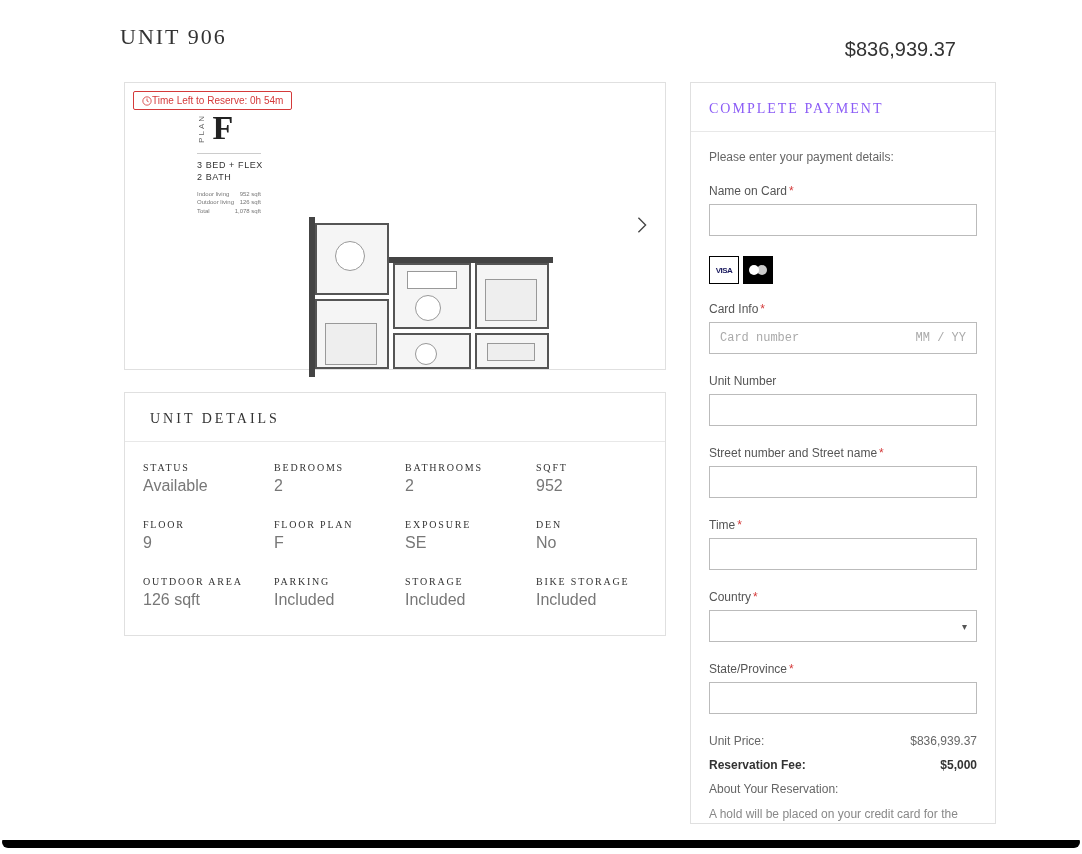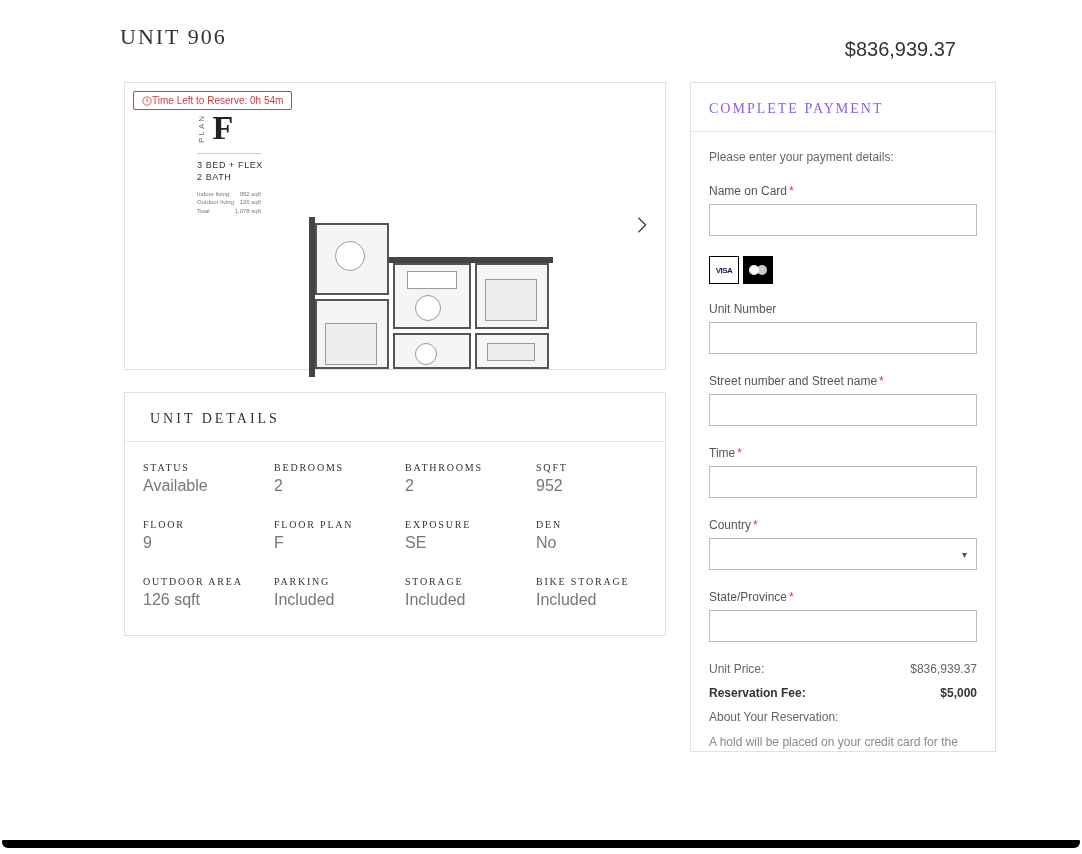--- a/index.html
+++ b/index.html
@@ -244,20 +244,27 @@
             <input type="text" class="text-input" style="">
           </div>
 
           <div class="card-icons">
             <div class="cardicon visa">VISA</div>
             <div class="cardicon mc">
                     <div class="mc-circles"></div>
                   </div>
           </div>
 
+          <div class="field">
+            <label class="field-label"><span>Card Info</span><span class="req">*</span></label>
+            <div class="card-input-row">
+              <input type="text" class="card-num" placeholder="Card number" style="">
+              <input type="text" class="card-exp" placeholder="MM / YY" style="">
+            </div>
+          </div>
 
           <div class="field">
             <label class="field-label"><span>Unit Number</span></label>
             <input type="text" class="text-input" style="">
           </div>
 
           <div class="field">
             <label class="field-label"><span>Street number and Street name</span><span class="req">*</span></label>
             <input type="text" class="text-input" style="">
           </div>

